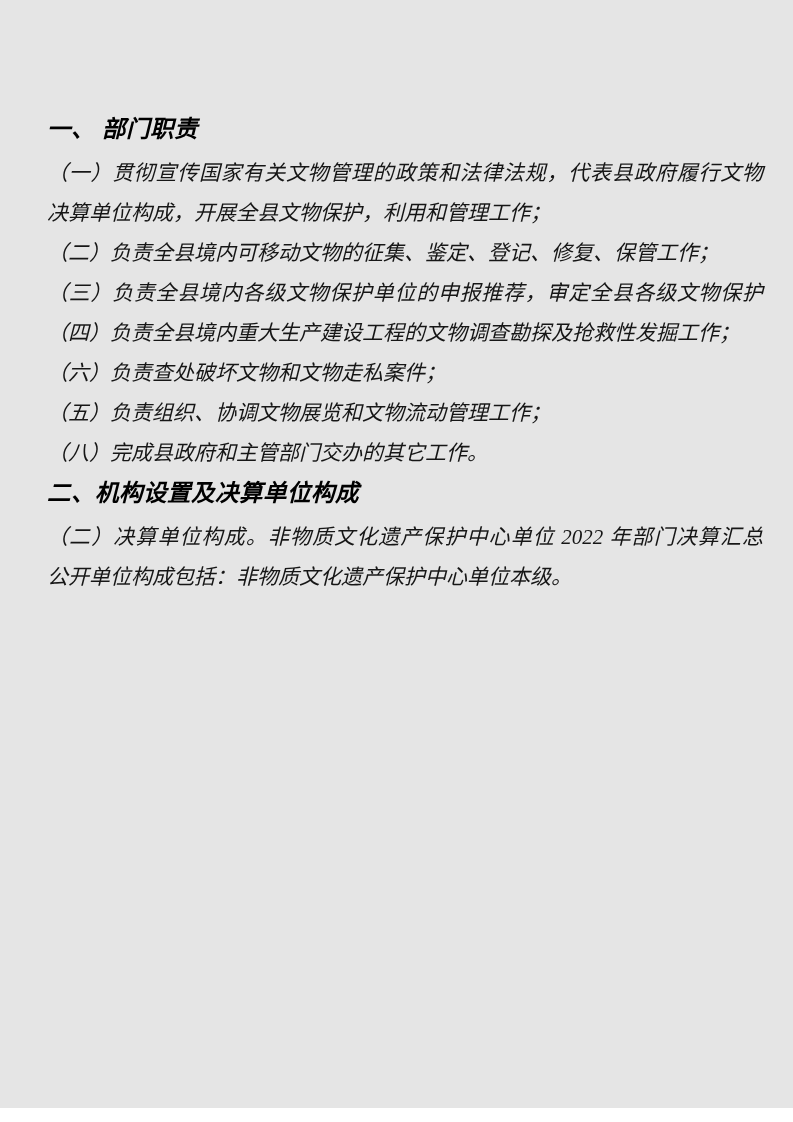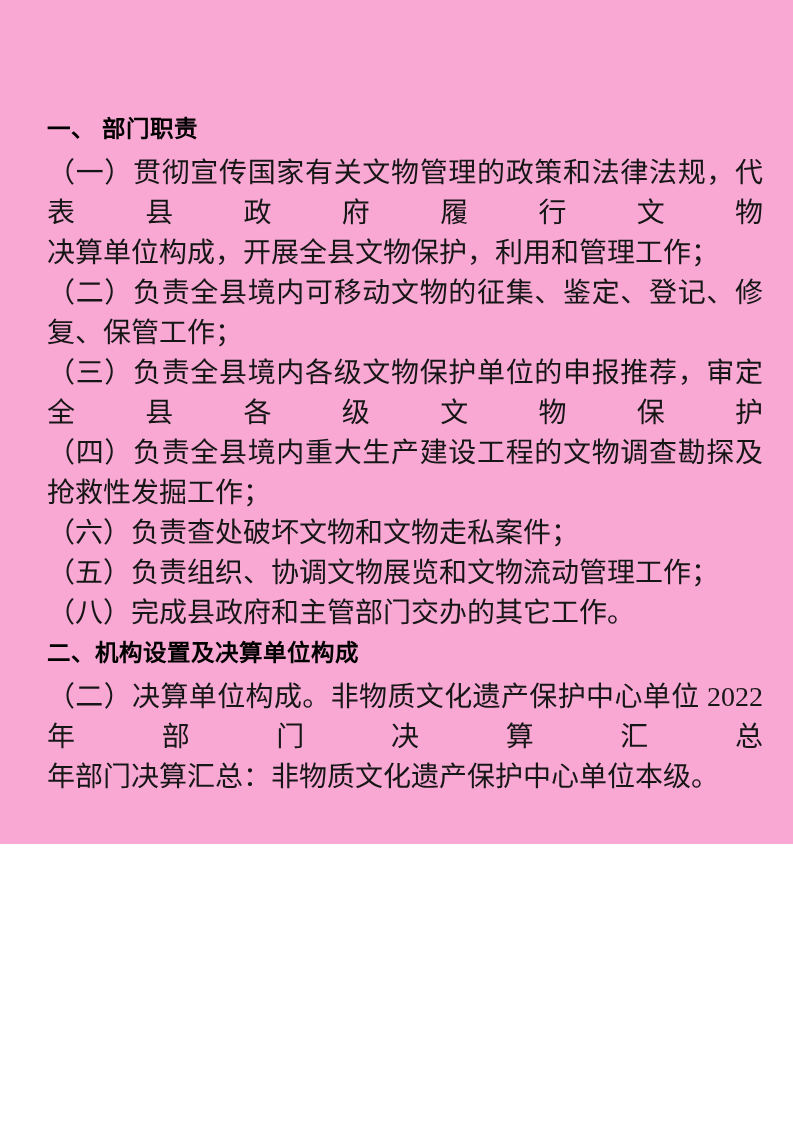--- a/index.html
+++ b/index.html
@@ -3,25 +3,26 @@
 <meta charset="utf-8">
 <style>
   html, body {
     margin: 0;
     padding: 0;
     background: #ffffff;
   }
   .page {
     position: relative;
     width: 793px;
-    height: 844px;
-    background: #f9a8d4;
+    height: 1108px;
+    background: #e5e5e5;
     overflow: hidden;
     color: #161616;
     font-family: "Liberation Serif", "DejaVu Serif", serif;
+    font-style: italic;
   }
   .content {
     position: absolute;
     left: 47px;
     top: 109px;
     width: 716px;
   }
   .section-heading {
     margin: 0 0 4px 0;
     font-family: "Liberation Sans", "DejaVu Sans", sans-serif;
@@ -29,21 +30,21 @@
     font-size: 23.5px;
     line-height: 40px;
     color: #000000;
     letter-spacing: 0.5px;
     white-space: nowrap;
   }
   .para {
     margin: 0;
   }
   .body-line {
-    font-size: 28px;
+    font-size: 21px;
     line-height: 40px;
     text-align: justify;
     text-justify: inter-character;
     letter-spacing: 0;
     white-space: normal;
     color: #161616;
   }
   
   .body-line.full {
     text-align-last: justify;
@@ -76,16 +77,16 @@
       </div>
       <div class="para">
         <div class="body-line last">（五）负责组织、协调文物展览和文物流动管理工作；</div>
       </div>
       <div class="para">
         <div class="body-line last">（八）完成县政府和主管部门交办的其它工作。</div>
       </div>
       <h2 class="section-heading">二、机构设置及决算单位构成</h2>
       <div class="para">
         <div class="body-line full">（二）决算单位构成。非物质文化遗产保护中心单位 2022 年部门决算汇总</div>
-        <div class="body-line last">年部门决算汇总：非物质文化遗产保护中心单位本级。</div>
+        <div class="body-line last">公开单位构成包括：非物质文化遗产保护中心单位本级。</div>
       </div>
     </main>
 </div>
 
 </body></html>

